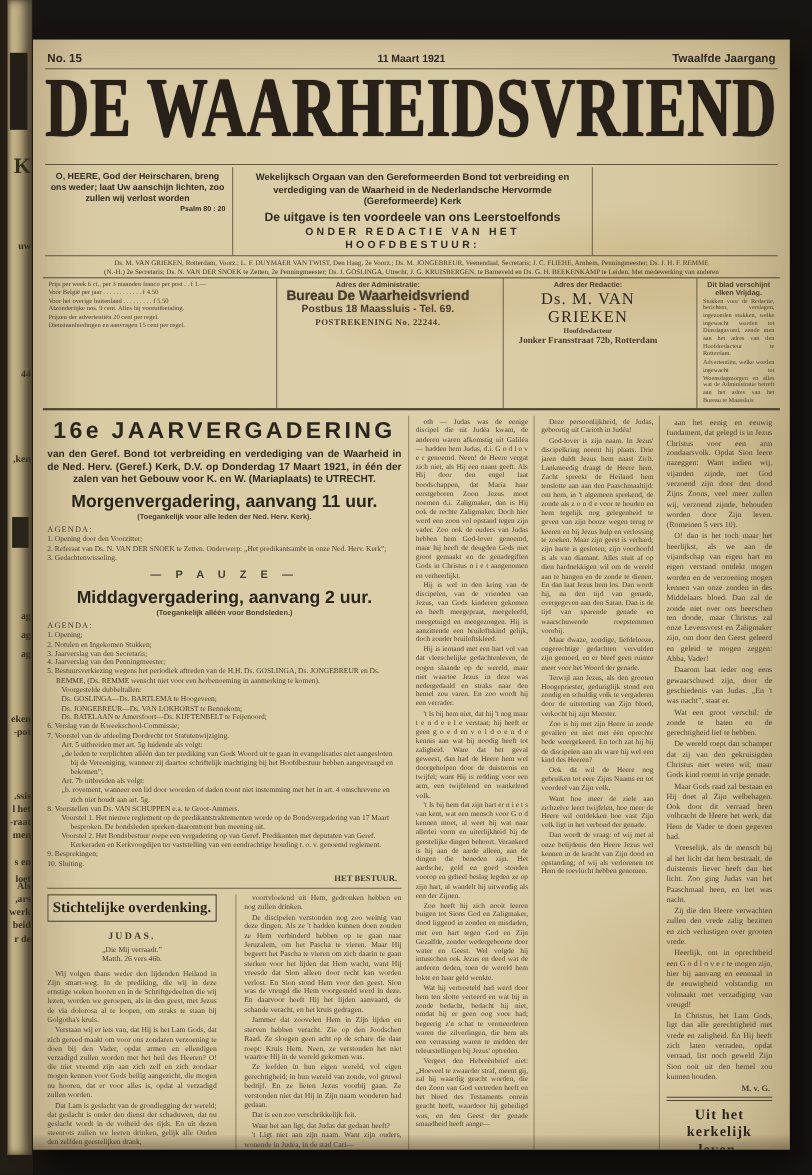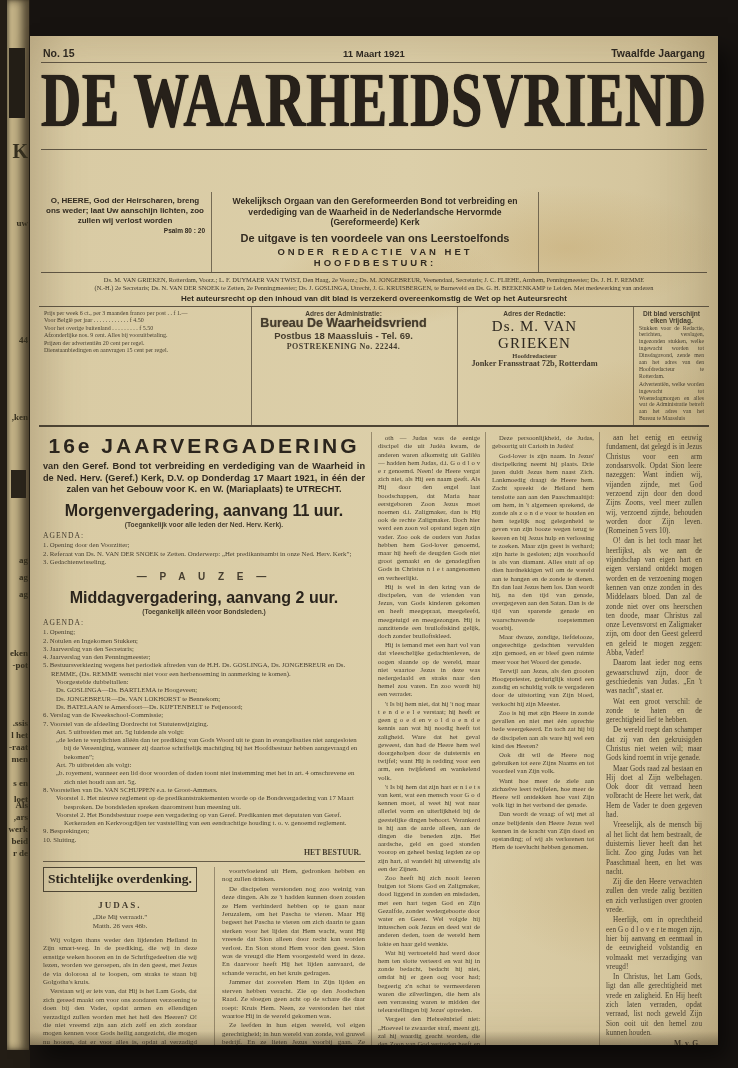--- a/index.html
+++ b/index.html
@@ -33,21 +33,21 @@
   .topbar .mid{justify-self:center;font-size:9.5px;}
   .topbar .right{justify-self:end;}
   
   .masthead{height:86px;overflow:visible;text-align:center;}
   .masthead span{display:inline-block;font-weight:bold;font-size:53px;line-height:56px;
       letter-spacing:1px;color:#27211a;transform:scale(1.04,1.46);transform-origin:50% 18%;
       text-shadow:0 0 1px rgba(35,28,18,.8), .6px 0 0 #27211a, -.6px 0 0 #27211a;}
   
   .subband{display:grid;grid-template-columns:172px 1fr 170px;
            font-family:"Liberation Sans",sans-serif;color:#332c22;margin-top:2px;}
-  .subband>div{padding:4px 6px;margin-top:40px;}
+  .subband>div{padding:4px 6px;}
   .subband .mid{border-left:1px solid rgba(74,65,50,.7);border-right:1px solid rgba(74,65,50,.7);
                 text-align:center;}
   .q{font-weight:bold;font-size:8px;line-height:10px;text-align:center;}
   .qref{font-weight:bold;font-size:6.5px;text-align:right;margin-top:1px;}
   .organ{font-weight:bold;font-size:8.6px;line-height:10.5px;}
   .publish{font-weight:bold;font-size:11px;margin-top:4px;}
   .redline{font-weight:bold;font-size:9.5px;letter-spacing:3px;margin-top:2px;}
   
   .editors{font-size:6.4px;line-height:8px;text-align:center;color:#3c352a;padding:3px 4px 0;}
   .copyright{font-family:"Liberation Sans",sans-serif;font-weight:bold;font-size:8px;
@@ -165,21 +165,20 @@
         <div class="publish">De uitgave is ten voordeele van ons Leerstoelfonds</div>
         <div class="redline">ONDER REDACTIE VAN HET HOOFDBESTUUR:</div>
       </div>
     </div>
     <div class="rule"></div>
 
     <div class="editors">
       <div>Ds. M. VAN GRIEKEN, Rotterdam, Voorz.;  L. F. DUYMAER VAN TWIST, Den Haag, 2e Voorz.;  Ds. M. JONGEBREUR, Veenendaal, Secretaris;  J. C. FLIEHE, Arnhem, Penningmeester;  Ds. J. H. F. REMME</div>
       <div>(N.-H.) 2e Secretaris; Ds. N. VAN DER SNOEK te Zetten, 2e Penningmeester; Ds. J. GOSLINGA, Utrecht, J. G. KRUISBERGEN, te Barneveld en Ds. G. H. BEEKENKAMP te Leiden.  Met medewerking van anderen</div>
     </div>
-    <div class="copyright">Het auteursrecht op den inhoud van dit blad is verzekerd overeenkomstig de Wet op het Auteursrecht</div>
 
     <div class="adminband">
       <div>
 
       <div class="price-line">Prijs per week 6 ct., per 3 maanden franco per post  .  .  f 1.—</div>
           <div class="price-line">Voor België per jaar  .  .  .  .  .  .  .  .  .  .  .  .  f 4.50</div>
           <div class="price-line">Voor het overige buitenland  .  .  .  .  .  .  .  .  .  f 5.50</div>
           <div class="price-line">Afzonderlijke nos. 9 cent.  Alles bij vooruitbetaling.</div>
           <div class="price-line">Prijzen der advertentiën 20 cent per regel.</div>
           <div class="price-line">Dienstaanbiedingen en aanvragen 15 cent per regel.</div>

